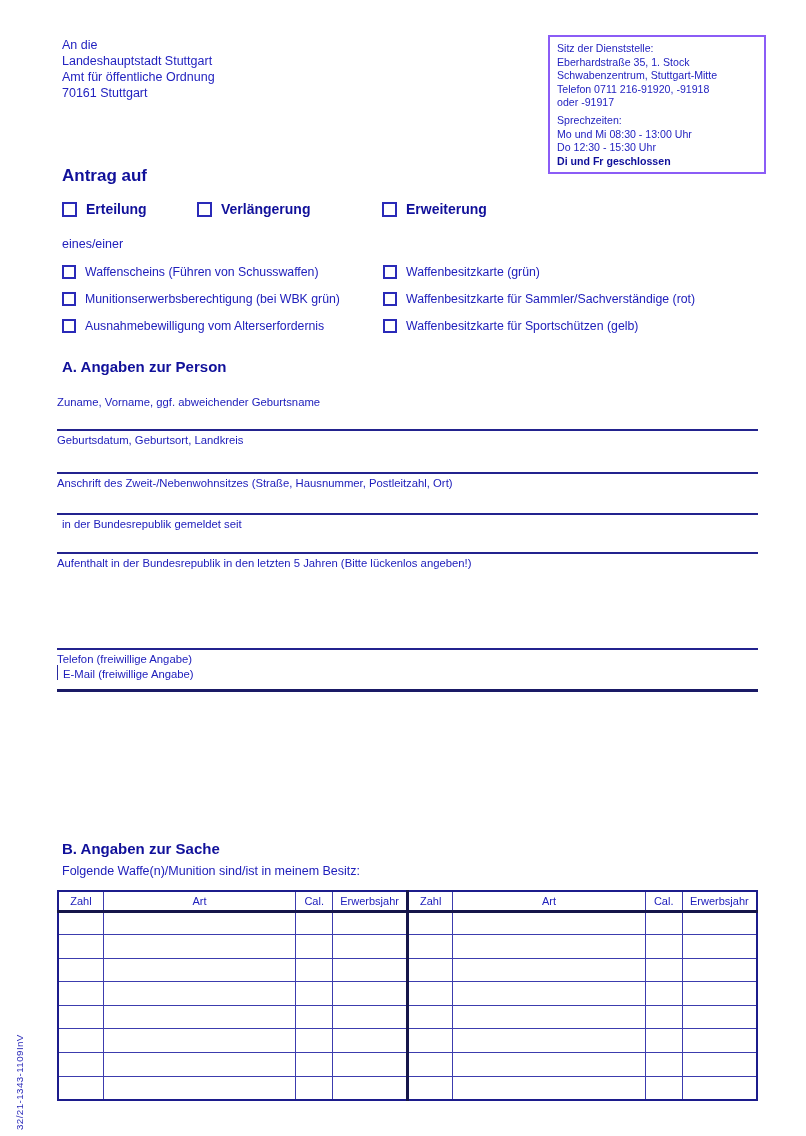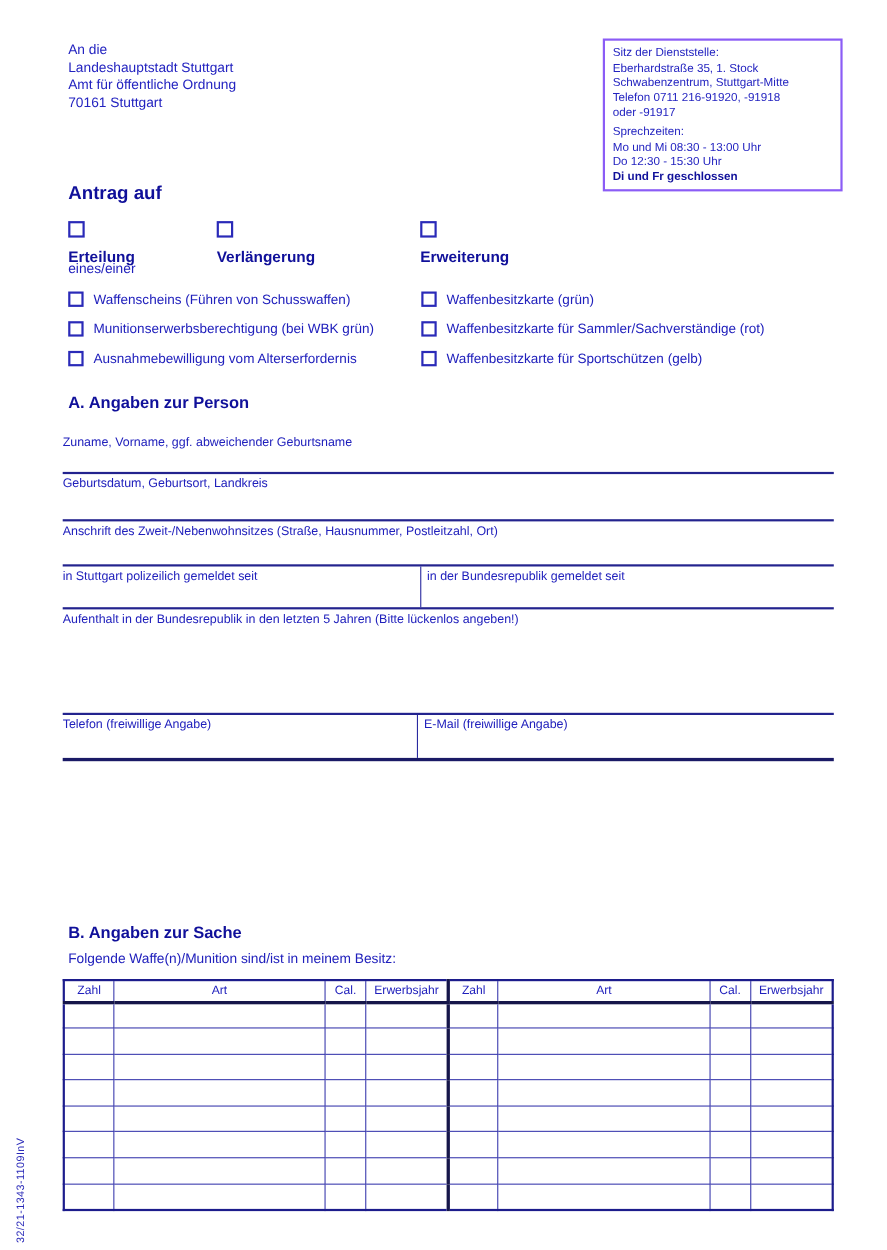--- a/index.html
+++ b/index.html
@@ -22,21 +22,21 @@
   .office-box .gap { height:4px; }
   .office-box .bold { font-weight:bold; color:#10109a; }
 
   
   .h-antrag { position:absolute; left:62px; top:153px; font-size:17px; font-weight:bold; color:#10109a; }
   .h-section { position:absolute; left:62px; font-size:15px; font-weight:bold; color:#10109a; }
 
   
   .cb { display:inline-block; width:15px; height:15px; border:2px solid #2a2ab8; background:#fff; vertical-align:middle; flex:0 0 auto; }
   .cb.small { width:14px; height:14px; }
-  .type-item { position:absolute; top:188px; display:flex; align-items:flex-start; gap:9px;flex-direction:column; }
+  .type-item { position:absolute; top:188px; display:flex; align-items:center; gap:9px; }
   .type-item .lbl { font-size:14px; font-weight:bold; color:#10109a; }
   .eines { position:absolute; left:62px; top:224px; font-size:12.5px; }
   .opt-item { position:absolute; display:flex; align-items:center; gap:9px; height:18px; }
   .opt-item .lbl { font-size:12.3px; color:#2020bc; white-space:nowrap; }
 
   
   .fields { position:absolute; left:57px; top:380px; width:701px; }
   .field { position:relative; border-bottom:2px solid #23238e; }
   .field .flabel { padding:3px 0 0 5px; font-size:11.3px; color:#2020bc; }
   .row { display:flex; border-bottom:2px solid #23238e; }
@@ -139,34 +139,31 @@
       <div class="flabel" style="padding-left:0;">Zuname, Vorname, ggf. abweichender Geburtsname</div>
     </div>
     <div class="field" style="height:43px;">
       <div class="flabel" style="padding-left:0;">Geburtsdatum, Geburtsort, Landkreis</div>
     </div>
     <div class="field" style="height:41px;">
       <div class="flabel" style="padding-left:0;">Anschrift des Zweit-/Nebenwohnsitzes (Straße, Hausnummer, Postleitzahl, Ort)</div>
     </div>
 
     <div class="row" style="height:39px;">
-      <div class="cell" style="width:46.4%;">
-        <div class="flabel" style="padding-left:0;">in Stuttgart polizeilich gemeldet seit</div>
-      </div>
       <div class="cell" style="width:53.6%;">
         <div class="flabel">in der Bundesrepublik gemeldet seit</div>
       </div>
     </div>
 
     <div class="field" style="height:96px;">
       <div class="flabel" style="padding-left:0;">Aufenthalt in der Bundesrepublik in den letzten 5 Jahren (Bitte lückenlos angeben!)</div>
     </div>
 
 
-    <div class="row thick" style="height:42px;">
+    <div class="row thick" style="height:42px;flex-direction:column;">
       <div class="cell" style="width:46%;">
         <div class="flabel" style="padding-left:0;">Telefon (freiwillige Angabe)</div>
       </div>
       <div class="cell" style="width:54%;">
         <div class="flabel">E-Mail (freiwillige Angabe)</div>
       </div>
     </div>
   </div>
 
 

